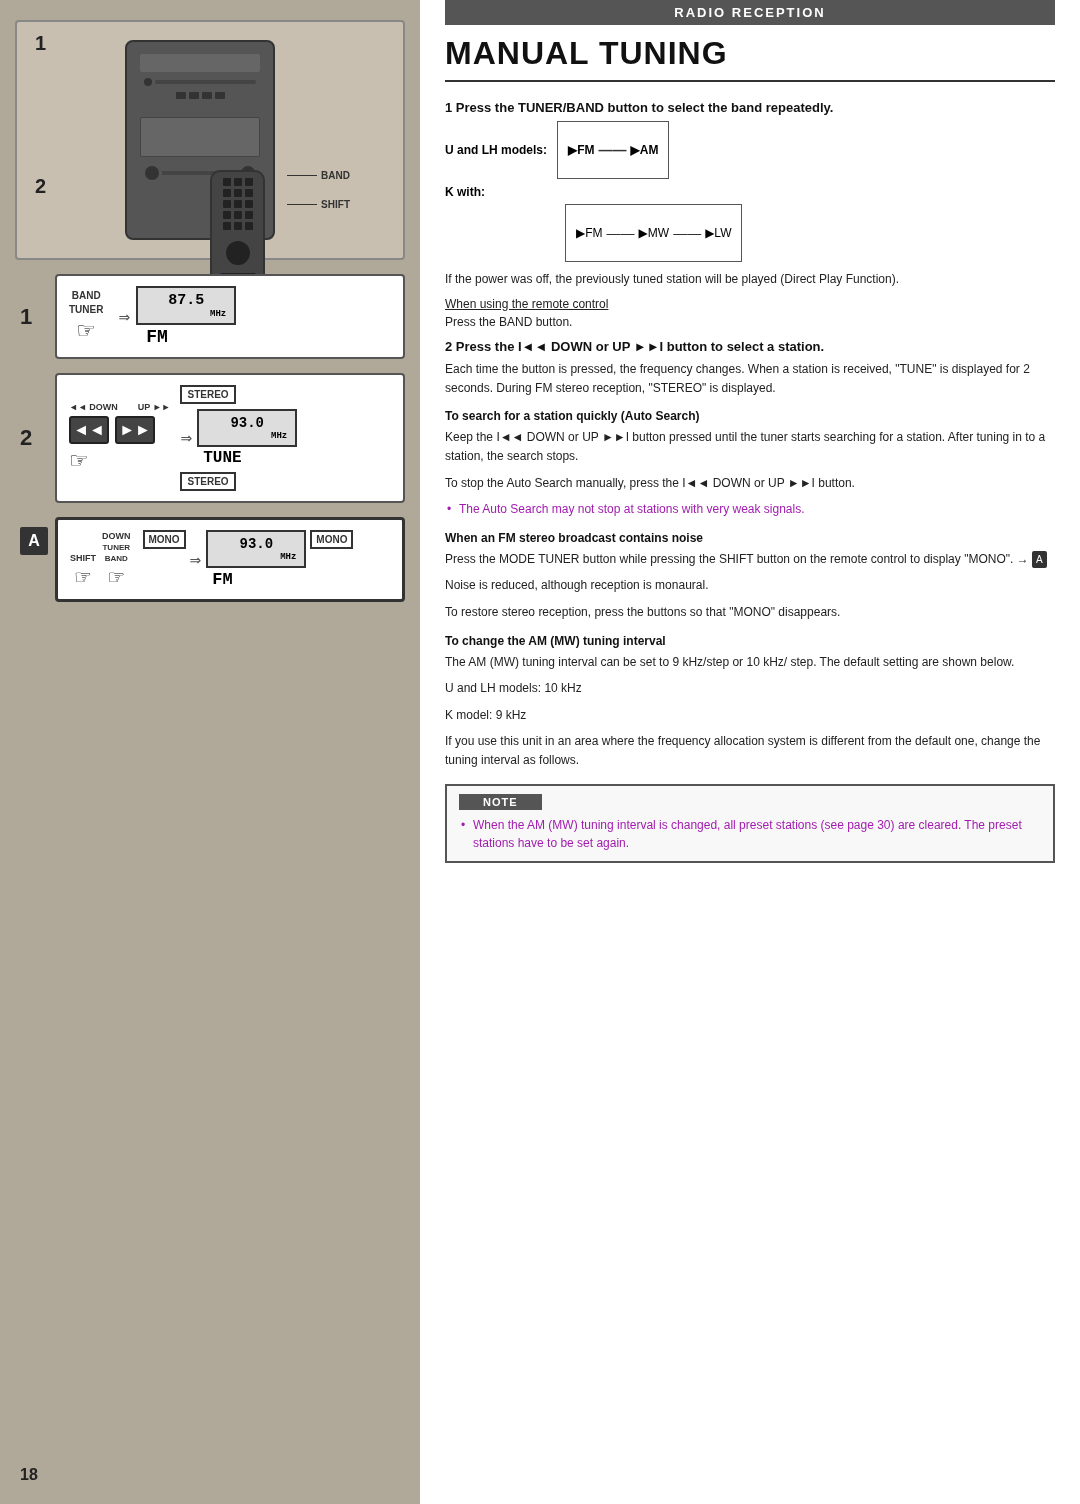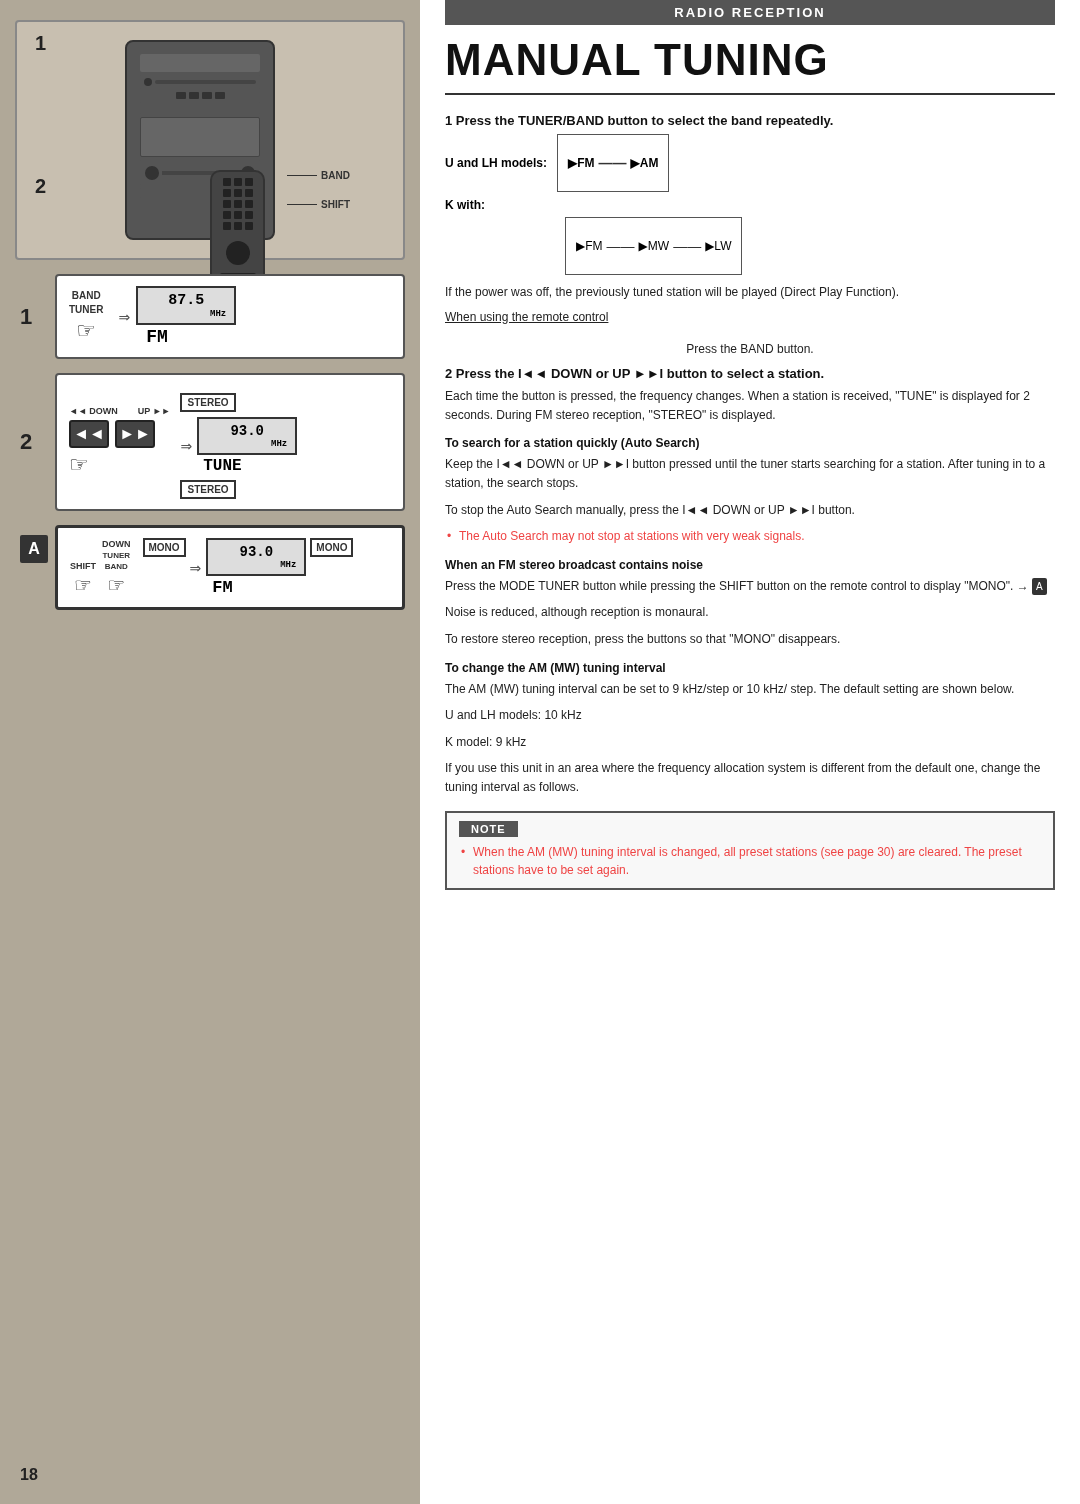--- a/index.html
+++ b/index.html
@@ -290,21 +290,21 @@
       color: #fff;
       text-align: center;
       padding: 5px 10px;
       font-size: 13px;
       font-weight: bold;
       letter-spacing: 2px;
       margin-bottom: 10px;
     }
 
     .page-title {
-      font-size: 44px;
+      font-size: 32px;
       font-weight: 900;
       color: #111;
       border-bottom: 2px solid #333;
       padding-bottom: 8px;
       margin-bottom: 18px;
       letter-spacing: 1px;
     }
 
     .step-heading {
       font-size: 13px;
@@ -363,29 +363,29 @@
       padding: 8px 12px;
       margin-top: 14px;
       background: #f8f8f8;
     }
 
     .note-header {
       background: #555;
       color: #fff;
       font-size: 11px;
       font-weight: bold;
-      padding: 2px 12px;
+      padding: 2px 24px;
       display: inline-block;
       margin-bottom: 6px;
       letter-spacing: 1px;
     }
 
     .bullet-item {
       font-size: 12px;
-      color: #ef4444;
+      color: #a21caf;
       line-height: 1.55;
       padding-left: 14px;
       position: relative;
     }
 
     .bullet-item::before {
       content: '•';
       position: absolute;
       left: 2px;
     }
@@ -498,21 +498,21 @@
           <div class="nav-label-row">
             <span>◄◄ DOWN</span>
             <span>UP ►►</span>
           </div>
           <div class="nav-btn-row">
             <div class="nav-btn">◄◄</div>
             <div class="nav-btn">►►</div>
           </div>
           <span class="hand-icon">☞</span>
         </div>
-        <div style="display:flex;flex-direction:column;gap:5px;align-items:flex-start;margin-top:8px;">
+        <div style="display:flex;flex-direction:column;gap:5px;align-items:flex-start;">
           <div class="stereo-badge">STEREO</div>
           <div style="display:flex;align-items:center;gap:5px;">
             <span style="font-size:14px;color:#555;">⇒</span>
             <div>
               <div class="display-box">
                 <div style="font-size:14px;font-weight:bold;font-family:'Courier New',monospace;">93.0</div>
                 <div style="font-size:9px;text-align:right;">MHz</div>
               </div>
               <div style="font-family:'Courier New',monospace;font-size:16px;font-weight:bold;margin-top:2px;padding-left:6px;">TUNE</div>
             </div>
@@ -583,21 +583,21 @@
       <div class="flow-diagram">
         <span>▶FM</span>
         <span class="flow-arrow">——</span>
         <span>▶MW</span>
         <span class="flow-arrow">——</span>
         <span>▶LW</span>
       </div>
     </div>
     <p class="body-text">If the power was off, the previously tuned station will be played (Direct Play Function).</p>
     <p class="underline-text">When using the remote control</p>
-    <p class="body-text" style="margin-top:16px;text-align:center;">Press the BAND button.</p>
+    <p class="body-text" style="margin-top:2px;">Press the BAND button.</p>
   </div>
 
   <div>
     <p class="step-heading">2  Press the I◄◄ DOWN or UP ►►I button to select a station.</p>
     <p class="body-text">Each time the button is pressed, the frequency changes. When a station is received, "TUNE" is displayed for 2 seconds. During FM stereo reception, "STEREO" is displayed.</p>
   </div>
 
   <div>
     <p class="sub-heading">To search for a station quickly (Auto Search)</p>
     <p class="body-text">Keep the I◄◄ DOWN or UP ►►I button pressed until the tuner starts searching for a station. After tuning in to a station, the search stops.</p>

